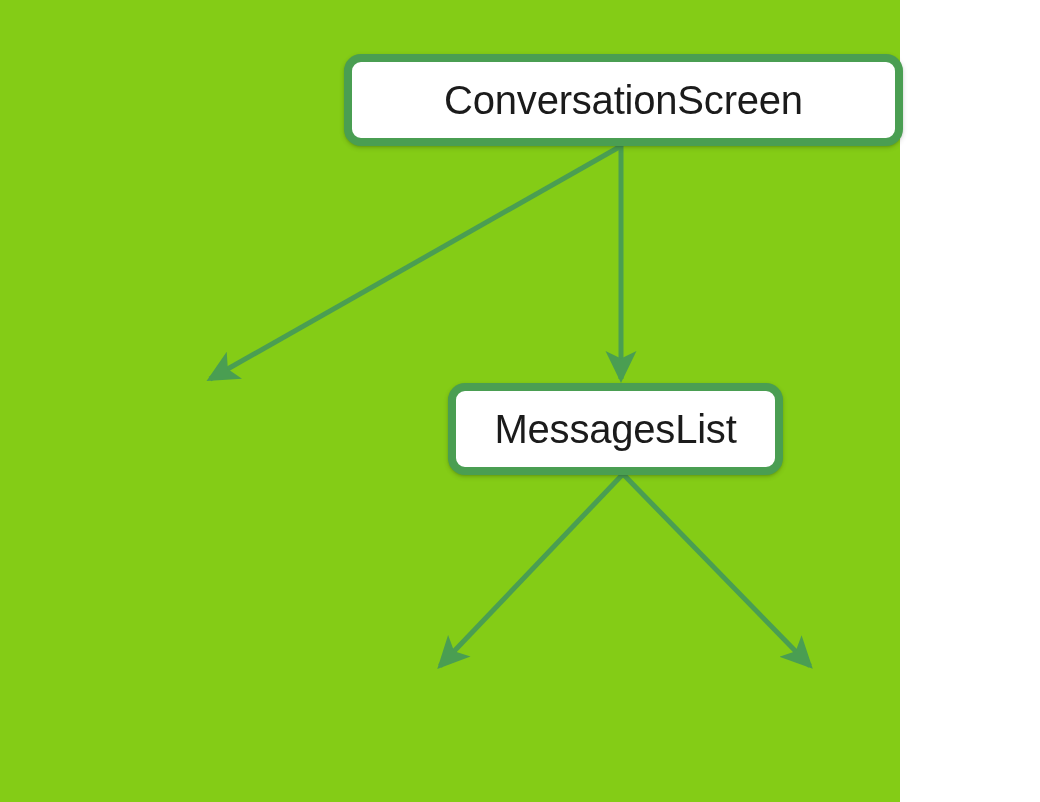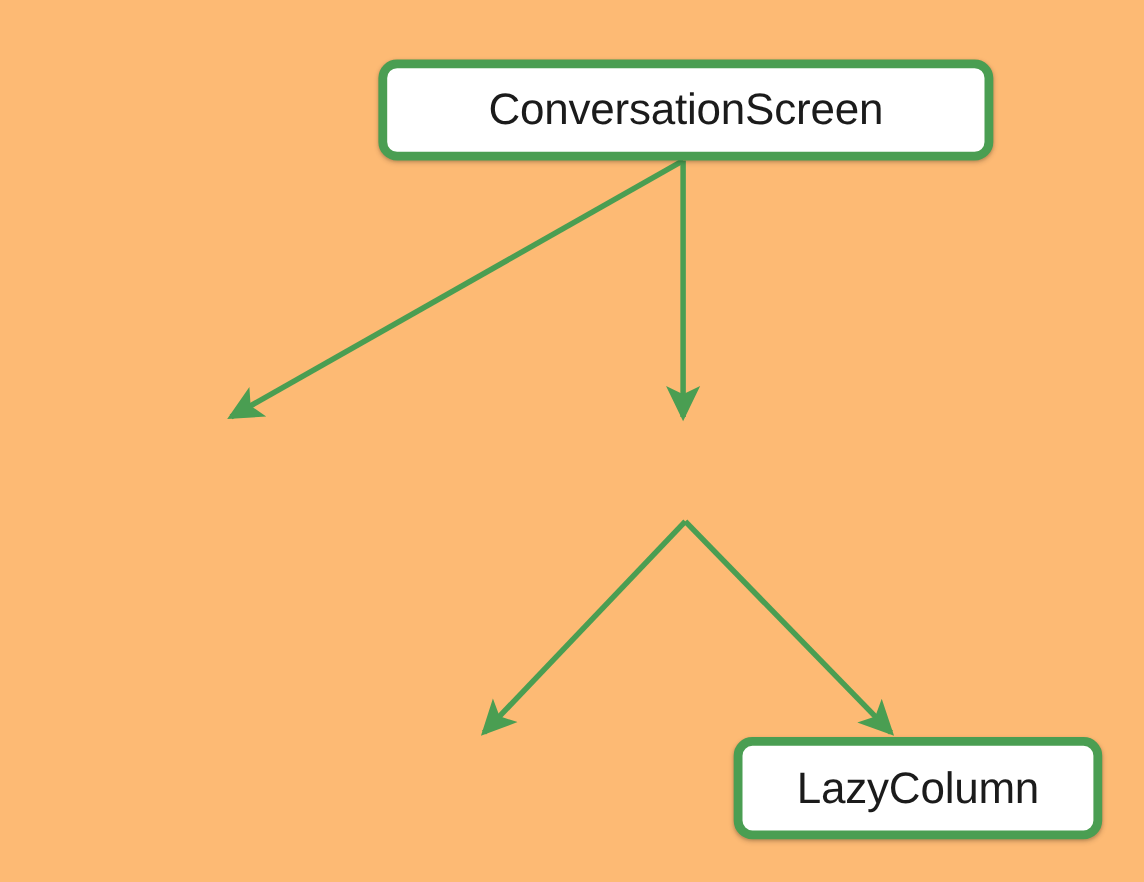--- a/index.html
+++ b/index.html
@@ -9,23 +9,23 @@
     background: #ffffff;
   }
   body {
     width: 1040px;
     height: 802px;
     font-family: "Liberation Sans", sans-serif;
     overflow: hidden;
   }
   #diagram-canvas {
     position: relative;
-    width: 1040px;
+    width: 900px;
     height: 802px;
-    background: #fdba74;
+    background: #84cc16;
   }
   #edge-layer {
     position: absolute;
     left: 0;
     top: 0;
     width: 1040px;
     height: 802px;
     pointer-events: none;
   }
   .node {
@@ -106,19 +106,19 @@
     <g>
       <line x1="623" y1="474" x2="810" y2="666" stroke="#4a9e52" stroke-width="5" stroke-linecap="butt" marker-end="url(#arrow-head)"></line>
     </g>
   </svg>
 
   <div class="node" id="node-conversationscreen">
     <span class="node-label">ConversationScreen</span>
   </div>
 
 
+  <div class="node" id="node-messageslist">
+    <span class="node-label">MessagesList</span>
+  </div>
 
 
-  <div class="node" id="node-lazycolumn">
-    <span class="node-label">LazyColumn</span>
-  </div>
 
 </div>
 
 </body></html>

